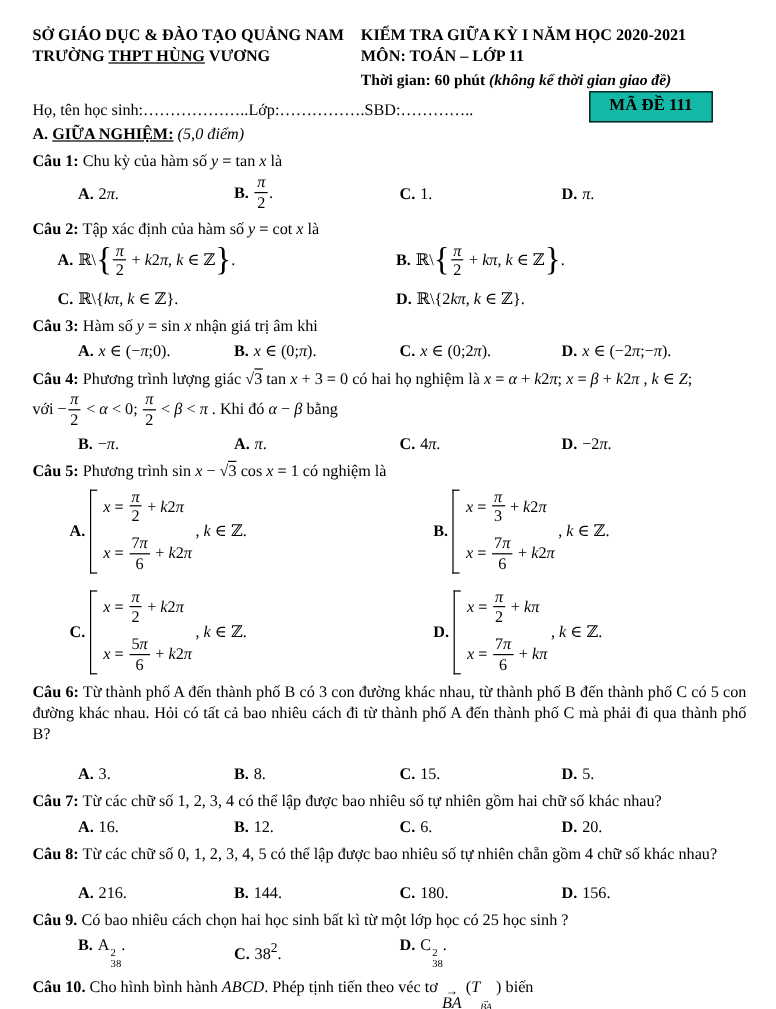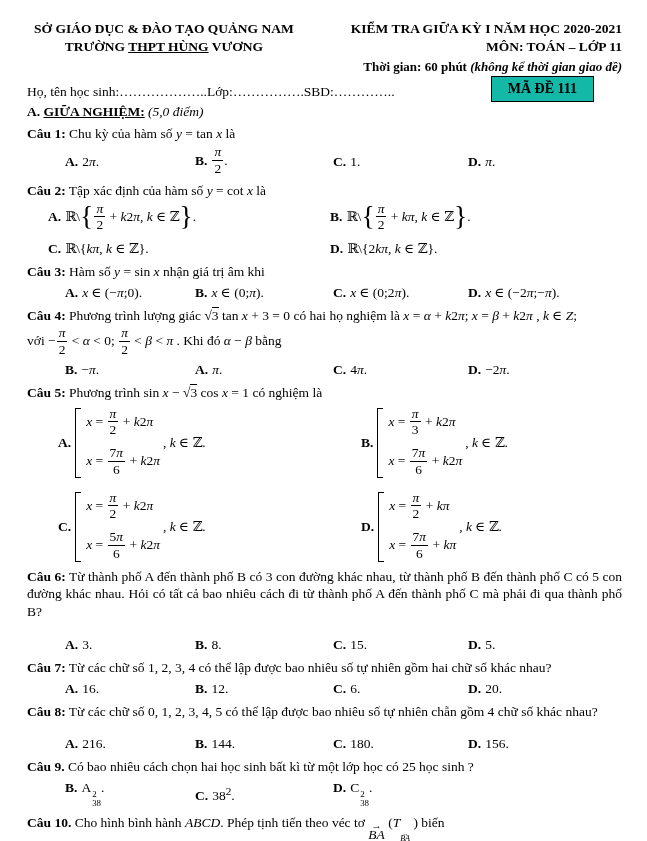--- a/index.html
+++ b/index.html
@@ -5,22 +5,22 @@
   html,body{margin:0;padding:0;background:#fff;}
   .page{
     width:647px;height:841px;box-sizing:border-box;overflow:hidden;
     background:#fff;color:#000;
     font-family:"Liberation Serif","DejaVu Serif",serif;
     font-size:13.5px;line-height:1.32;
     padding:20px 25px 0 27px;
   }
   
   .hdr{display:flex;}
-  .hdr-left{width:46%;text-align:center;font-weight:bold;}
-  .hdr-right{flex:1;text-align:right;font-weight:bold;}
+  .hdr-left{width:46%;font-weight:bold;}
+  .hdr-right{flex:1;text-align:left;font-weight:bold;}
   .hdr-right .time{font-weight:bold;font-size:13px;margin-top:2px;}
   .srow{position:relative;margin-top:8px;}
   .code-box{
     position:absolute;right:28px;top:-7px;
     border:1.6px solid #000;padding:3px 16px;font-weight:bold;font-size:14px;
     white-space:nowrap;background:#14b8a6;
   }
   .sect{font-weight:bold;margin-top:2px;}
   .sect i{font-weight:normal;}
   

